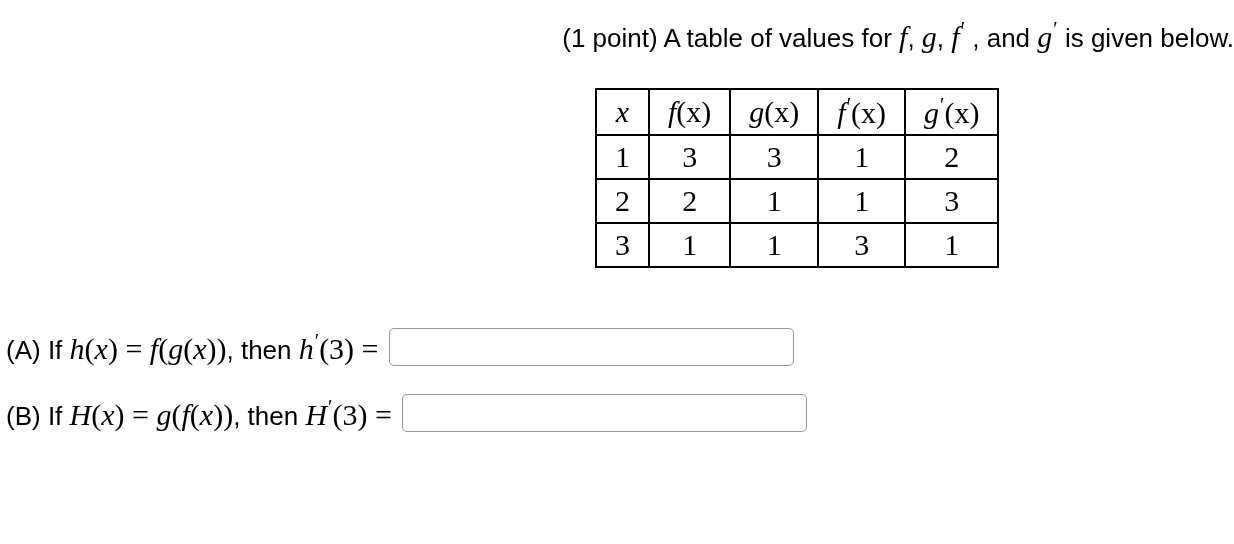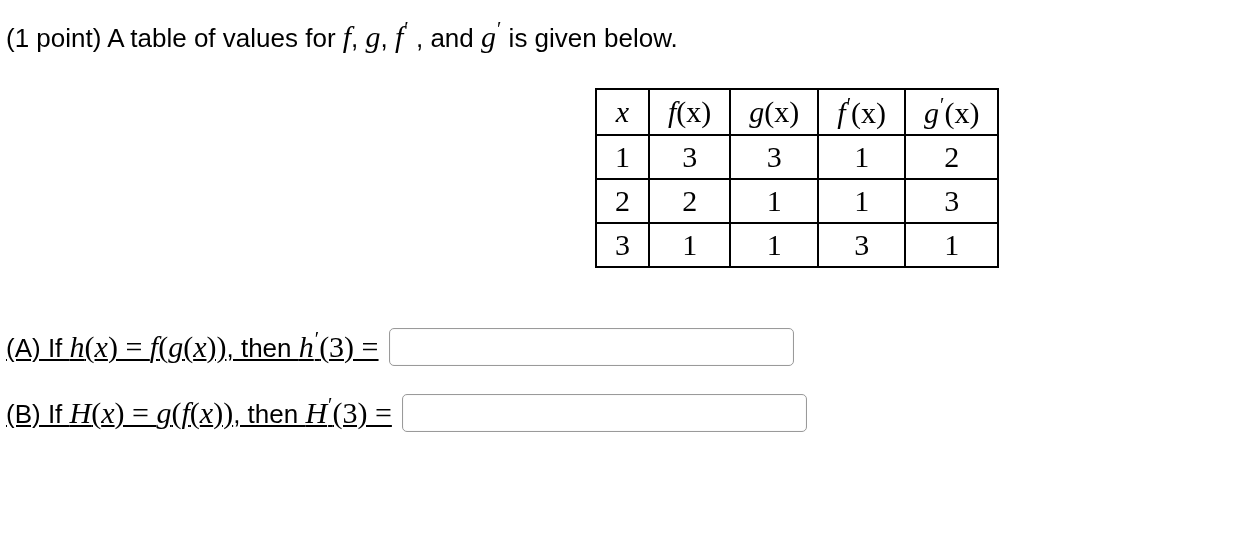--- a/index.html
+++ b/index.html
@@ -13,22 +13,23 @@
     color: #000;
   }
   .page {
     position: relative;
     width: 1234px;
     height: 544px;
     box-sizing: border-box;
     padding-top: 18px;
   }
   .prompt-line {
-    padding-left: 6px;
+    padding-left: 14px;
     white-space: nowrap;
+    text-align: right;
   }
   .math {
     font-family: "Times New Roman", Times, serif;
     font-style: italic;
     font-size: 30px;
   }
   .prime {
     font-family: "Times New Roman", Times, serif;
     font-style: normal;
     font-size: 30px;
@@ -55,23 +56,22 @@
     font-weight: normal;
   }
   table.values th {
     font-style: italic;
   }
   table.values td {
     font-style: normal;
   }
   .qa-row {
     display: flex;
-    align-items: flex-start;
+    align-items: flex-end;
     padding-left: 6px;
-    text-decoration: underline;
   }
   .qa-row.A { margin-top: 60px; }
   .qa-row.B { margin-top: 28px; }
   .qa-text {
     white-space: nowrap;
   }
   input.answer {
     width: 405px;
     height: 38px;
     margin-left: 10px;

